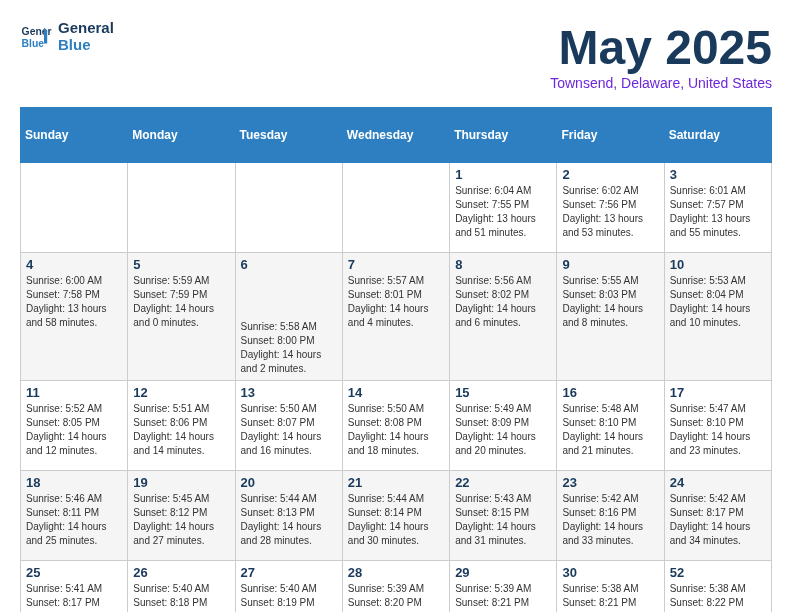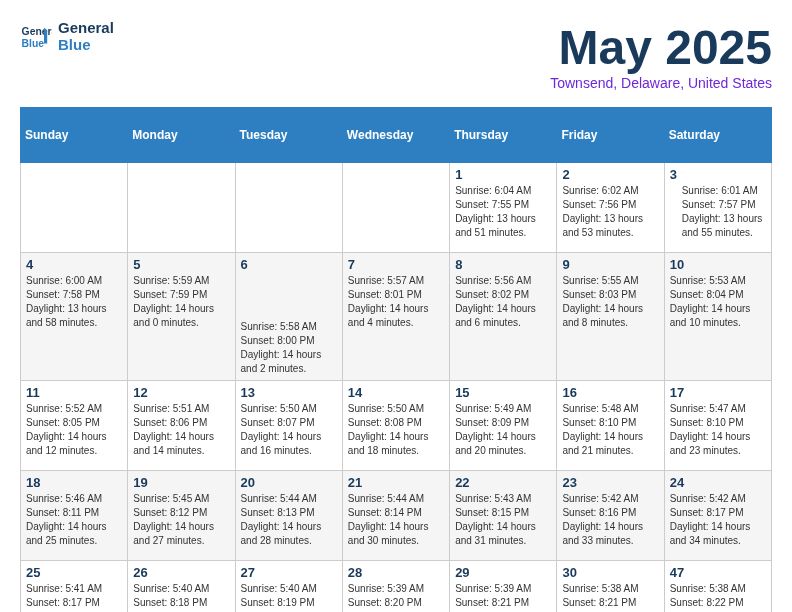--- a/index.html
+++ b/index.html
@@ -128,21 +128,21 @@
         </td>
         <td>
           <span class="day-num">2</span>
           <div class="day-info" style="white-space: pre-line;">Sunrise: 6:02 AM
 Sunset: 7:56 PM
 Daylight: 13 hours
 and 53 minutes.</div>
         </td>
         <td>
           <span class="day-num">3</span>
-          <div class="day-info" style="white-space: pre-line; margin-left: 12px;">Sunrise: 6:01 AM
+          <div class="day-info" style="white-space: pre-line;">Sunrise: 6:01 AM
 Sunset: 7:57 PM
 Daylight: 13 hours
 and 55 minutes.</div>
         </td>
       </tr>
       <tr>
         <td>
           <span class="day-num">4</span>
           <div class="day-info" style="white-space: pre-line;">Sunrise: 6:00 AM
 Sunset: 7:58 PM
@@ -331,21 +331,21 @@
 and 41 minutes.</div>
         </td>
         <td>
           <span class="day-num">30</span>
           <div class="day-info" style="white-space: pre-line;">Sunrise: 5:38 AM
 Sunset: 8:21 PM
 Daylight: 14 hours
 and 43 minutes.</div>
         </td>
         <td>
-          <span class="day-num">47</span>
+          <span class="day-num">52</span>
           <div class="day-info" style="white-space: pre-line;">Sunrise: 5:38 AM
 Sunset: 8:22 PM
 Daylight: 14 hours
 and 44 minutes.</div>
         </td>
       </tr>
     </tbody>
 </table>
 
 </body></html>

